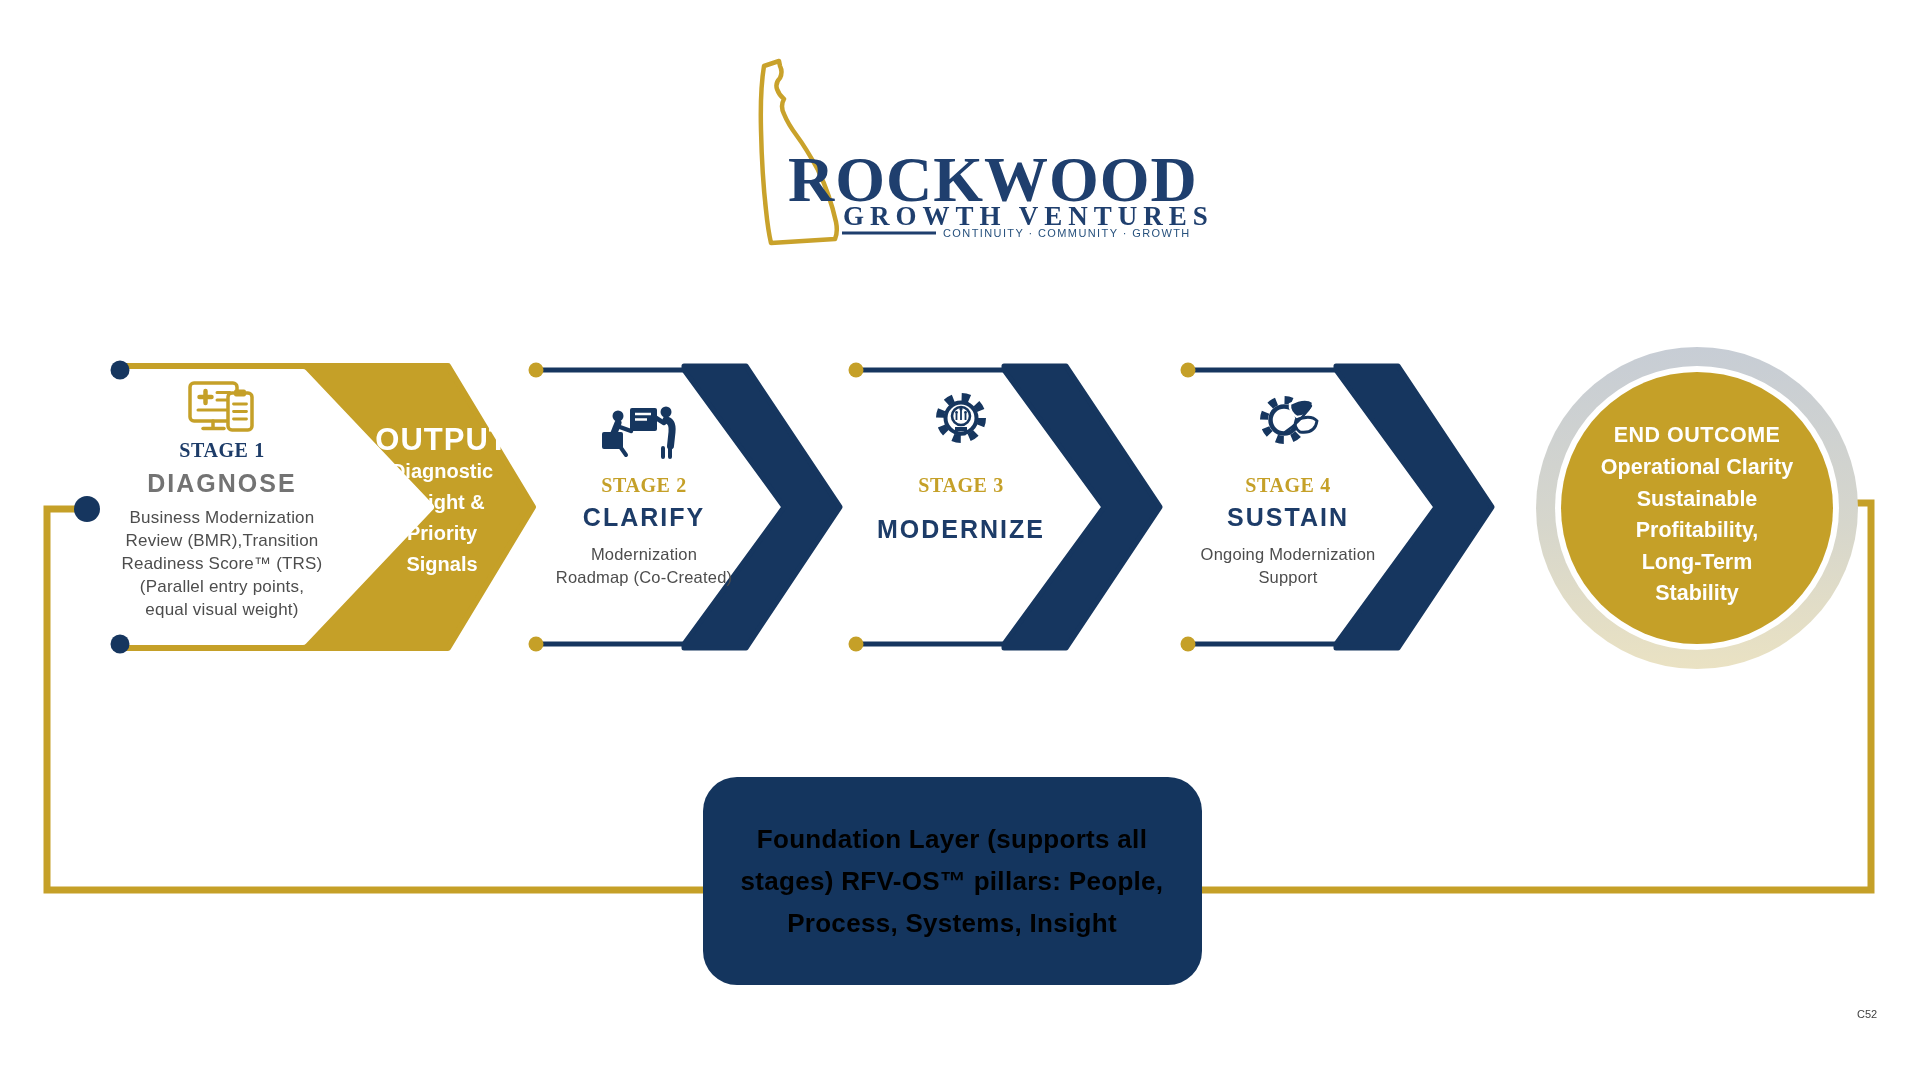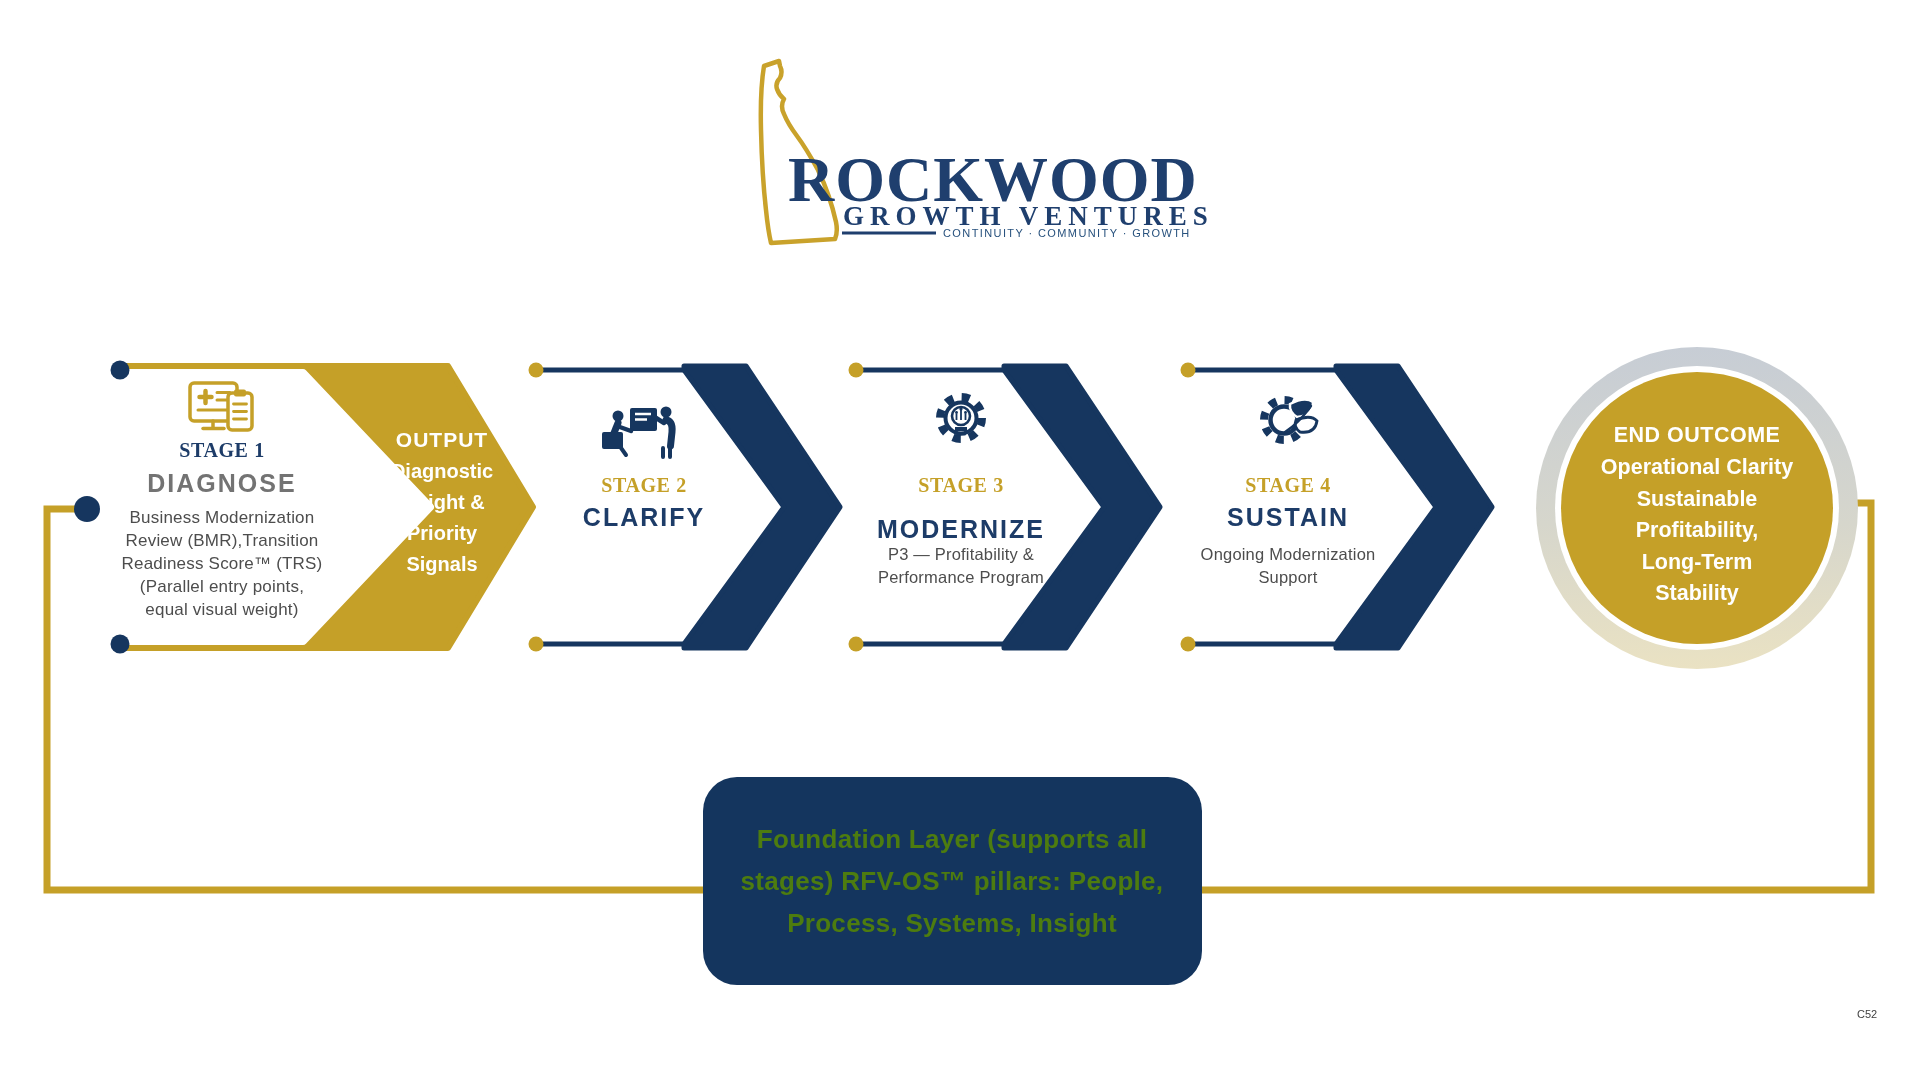--- a/index.html
+++ b/index.html
@@ -13,27 +13,27 @@
   .brand-sub{font-family:"Liberation Serif",serif;font-weight:bold;color:#1F3F6E;font-size:27px;letter-spacing:6px;}
   .brand-tag{font-weight:normal;color:#27517D;font-size:11px;letter-spacing:1.4px;}
   
   .stage-label{font-family:"Liberation Serif",serif;font-weight:bold;font-size:20px;letter-spacing:0.6px;color:#C5A028;text-align:center;}
   .stage-label.navy{color:#1d3c68;}
   .stage-title{font-weight:bold;font-size:25px;letter-spacing:2px;color:#1d3c68;}
   .stage-title.gold{color:#737373;}
   .stage-body{font-size:17px;line-height:23px;color:#4d4d4d;letter-spacing:0.2px;}
   .stage-body.sm{font-size:16.5px;}
   
-  .output-head{font-weight:bold;font-size:21px;color:#ffffff;letter-spacing:1px;line-height:33px;}
+  .output-head{font-weight:bold;font-size:31px;color:#ffffff;letter-spacing:1px;line-height:33px;}
   .output-line{font-weight:600;font-size:20px;color:#ffffff;line-height:31px;}
   
   .outcome-head{font-weight:bold;font-size:21.5px;color:#ffffff;letter-spacing:0.5px;line-height:33px;}
   .outcome-line{font-weight:600;font-size:21.5px;color:#ffffff;line-height:31.5px;}
   
-  .foundation-line{font-weight:bold;font-size:26px;color:#4d7c0f;line-height:42px;letter-spacing:0.3px;}
+  .foundation-line{font-weight:bold;font-size:26px;color:#000000;line-height:42px;letter-spacing:0.3px;}
   .footnote{font-size:11px;color:#3f3f3f;}
 </style>
 </head>
 <body>
 
 <div id="stage">
 
   <svg id="shapes" width="1920" height="1080" viewBox="0 0 1920 1080">
     <defs>
       <linearGradient id="ringGrad" x1="0" y1="0" x2="0" y2="1">
@@ -149,27 +149,27 @@
   <div class="txt center" style="left:352px;top:423px;width:180px;">
     <div class="output-head">OUTPUT</div>
     <div class="output-line">Diagnostic</div>
     <div class="output-line">Insight &amp;</div>
     <div class="output-line">Priority</div>
     <div class="output-line">Signals</div>
   </div>
 
   <div class="txt stage-label center" style="left:544px;top:474px;width:200px;">STAGE 2</div>
   <div class="txt stage-title center" style="left:524px;top:503px;width:240px;">CLARIFY</div>
+  <div class="txt stage-body sm center" style="left:524px;top:543px;width:240px;">
+    <div>Modernization</div>
+    <div>Roadmap (Co-Created)</div>
+  </div>
 
   <div class="txt stage-label center" style="left:861px;top:474px;width:200px;">STAGE 3</div>
   <div class="txt stage-title center" style="left:831px;top:503px;width:260px;margin-top:12px;">MODERNIZE</div>
-  <div class="txt stage-body sm center" style="left:836px;top:543px;width:250px;">
-    <div>P3 — Profitability &amp;</div>
-    <div>Performance Program</div>
-  </div>
 
   <div class="txt stage-label center" style="left:1188px;top:474px;width:200px;">STAGE 4</div>
   <div class="txt stage-title center" style="left:1168px;top:503px;width:240px;">SUSTAIN</div>
   <div class="txt stage-body sm center" style="left:1163px;top:543px;width:250px;">
     <div>Ongoing Modernization</div>
     <div>Support</div>
   </div>
 
   <div class="txt center" style="left:1567px;top:419px;width:260px;">
     <div class="outcome-head">END OUTCOME</div>

